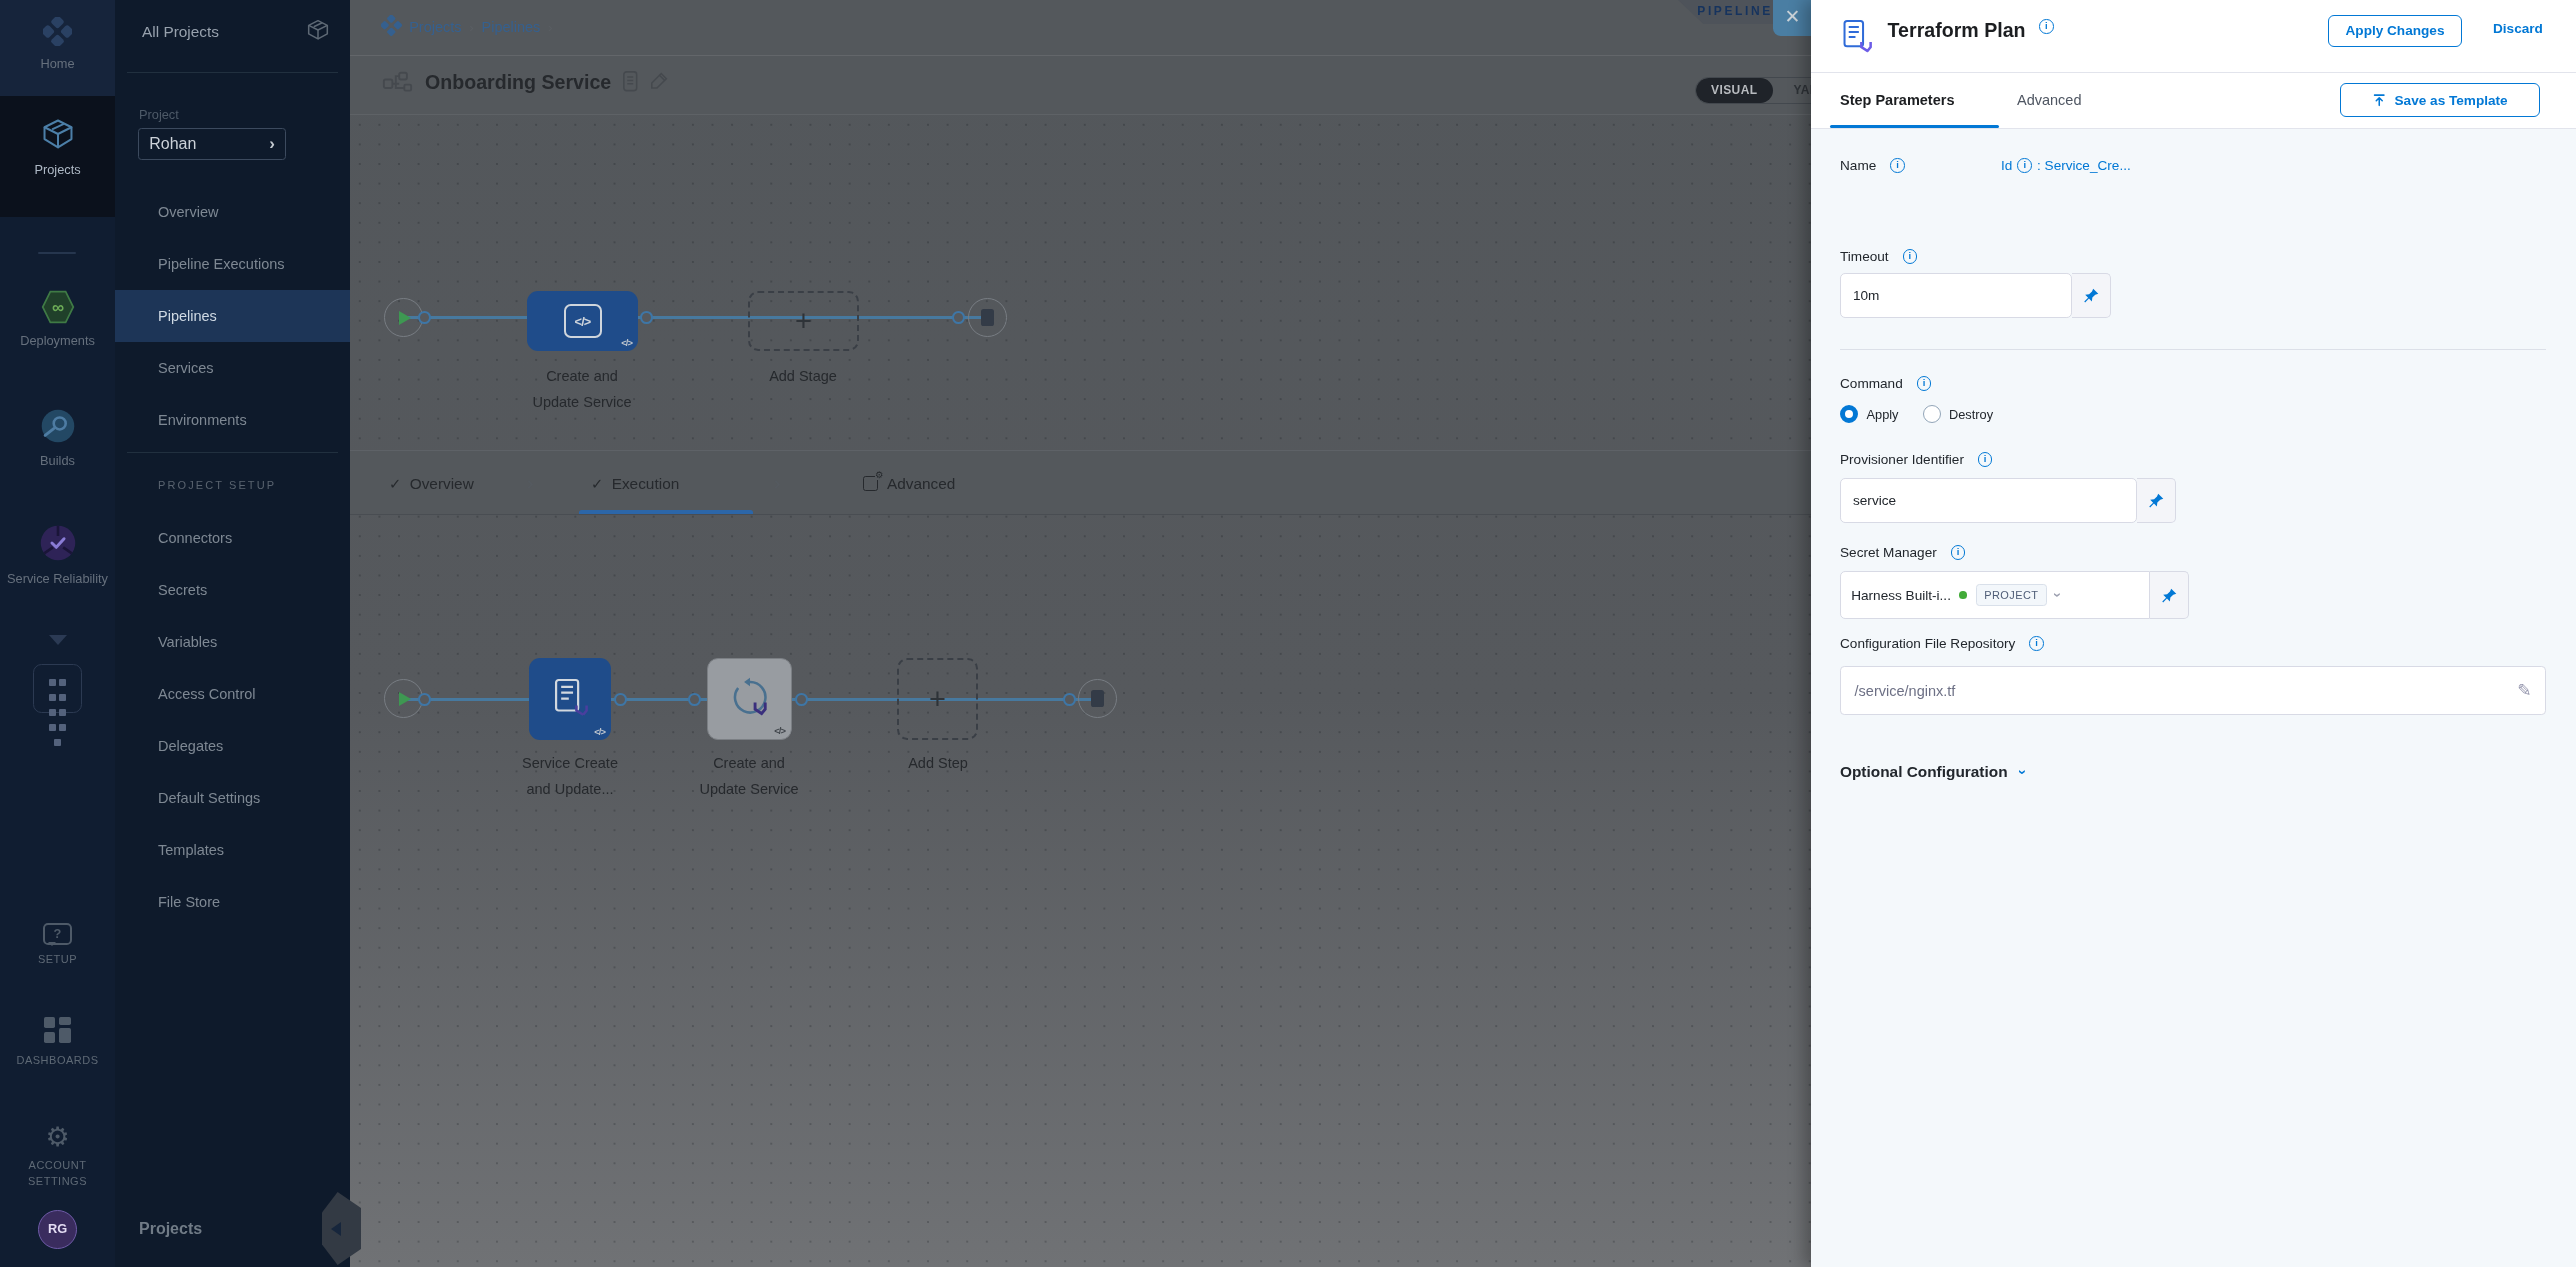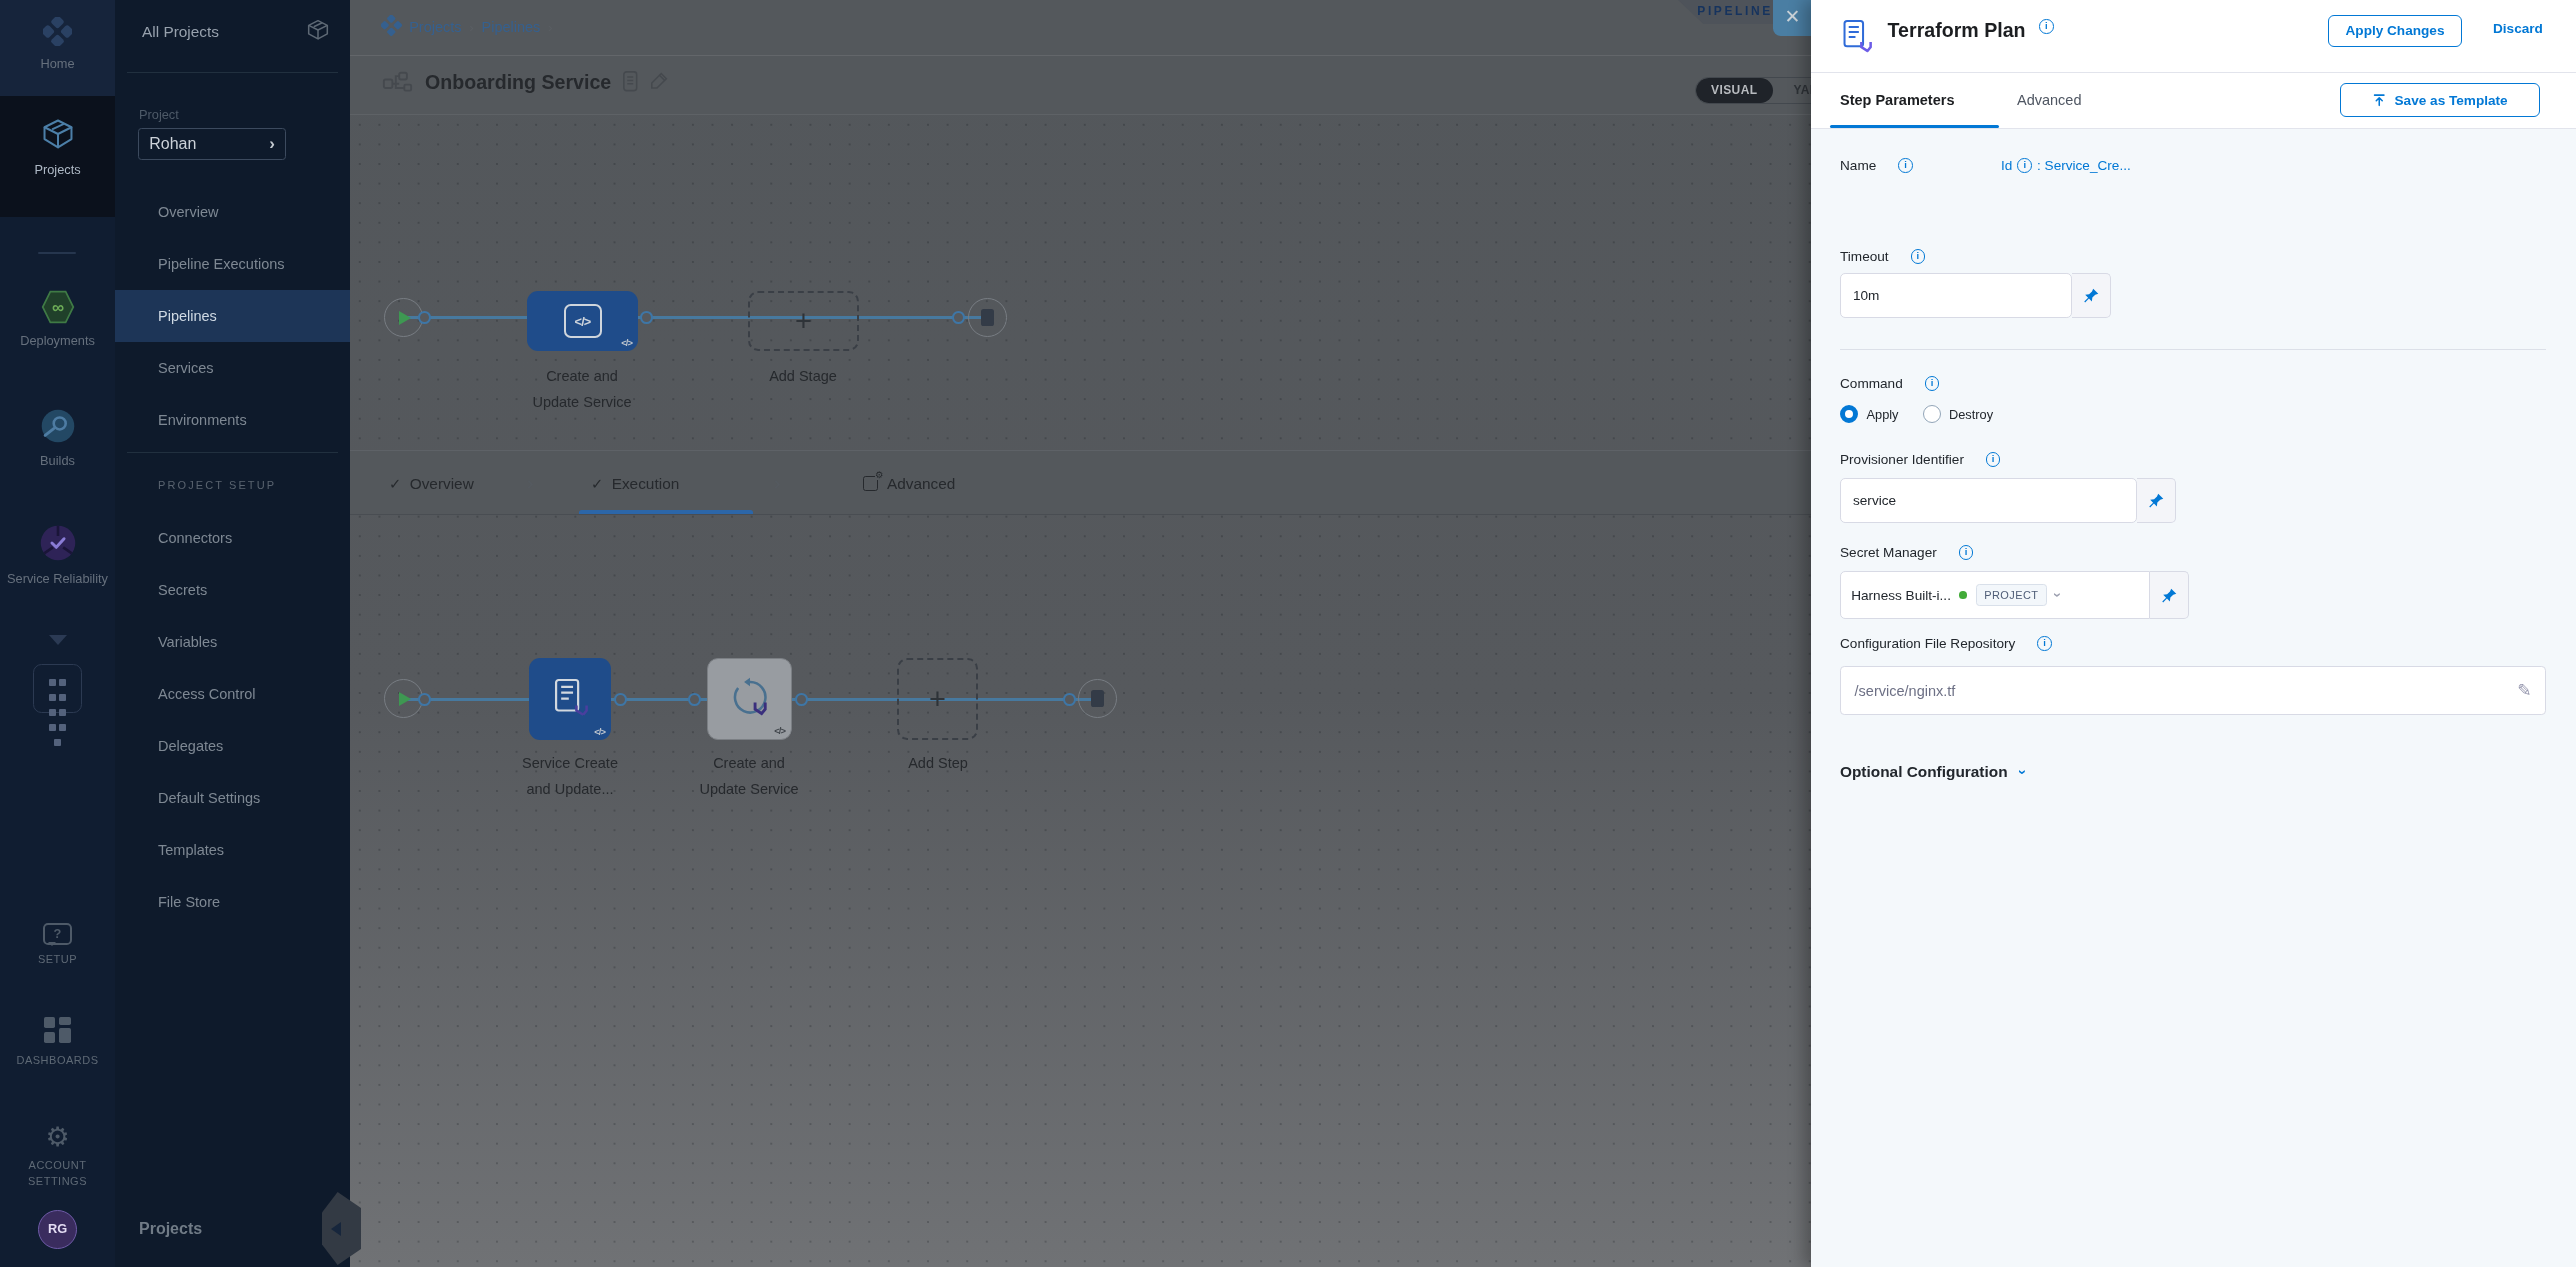--- a/index.html
+++ b/index.html
@@ -101,21 +101,21 @@
 .btn-outline{border:1.3px solid #0278D5;border-radius:6px;background:#fff;color:#0278D5;font-size:13.6px;font-weight:bold;cursor:pointer;font-family:"Liberation Sans",sans-serif}
 .btn-apply{position:absolute;left:517px;top:14.5px;width:134px;height:32px}
 .link-discard{position:absolute;left:682px;top:21.3px;color:#0278D5;font-size:13.6px;font-weight:bold;cursor:pointer}
 .dtabs{position:absolute;top:73px;left:0;right:0;height:56px;background:#fff;border-bottom:0.9px solid #E2E4EC}
 .dtab{position:absolute;top:0;height:56px;line-height:54px;font-size:14.5px;cursor:pointer}
 .dtab.active{color:#1C1E21;font-weight:bold}
 .dtab.idle{color:#4F5662}
 .dtab-underline{position:absolute;left:19px;bottom:0;width:169px;height:3.4px;background:#0278D5;border-radius:2.6px}
 .btn-savetpl{position:absolute;left:529px;top:10.2px;width:200px;height:34px;display:flex;align-items:center;justify-content:center;gap:7.7px}
 .dform{position:absolute;top:130px;left:0;right:0;bottom:0}
-.flabel{position:absolute;color:#22272D;font-size:13.6px;display:flex;align-items:center;gap:22px}
+.flabel{position:absolute;color:#22272D;font-size:13.6px;display:flex;align-items:center;gap:14px}
 .finput{position:absolute;background:#fff;border:0.9px solid #D8DAE5;border-radius:5.1px;font-size:13.6px;color:#22272D;padding:0 12px;font-family:"Liberation Sans",sans-serif;outline:none}
 .pinbox{position:absolute;width:39px;background:#F4F5F9;border:0.9px solid #D8DAE5;border-left:none;border-radius:0 5.1px 5.1px 0;display:flex;align-items:center;justify-content:center;cursor:pointer}
 .id-link{position:absolute;color:#0278D5;font-size:13.6px;display:flex;align-items:center;gap:5.1px;cursor:pointer}
 .fdivider{position:absolute;left:29px;width:706px;height:0.9px;background:#DCE0E8}
 .radio-row{position:absolute;display:flex;align-items:center;gap:24px}
 .radio{display:flex;align-items:center;gap:8.5px;cursor:pointer}
 .rdot{width:18px;height:18px;border-radius:50%;background:#fff}
 .rdot.sel{border:5.1px solid #0278D5}
 .rdot.un{border:1.7px solid #92A5B8}
 .radio span.rlabel{font-size:12.8px;color:#22272D}

